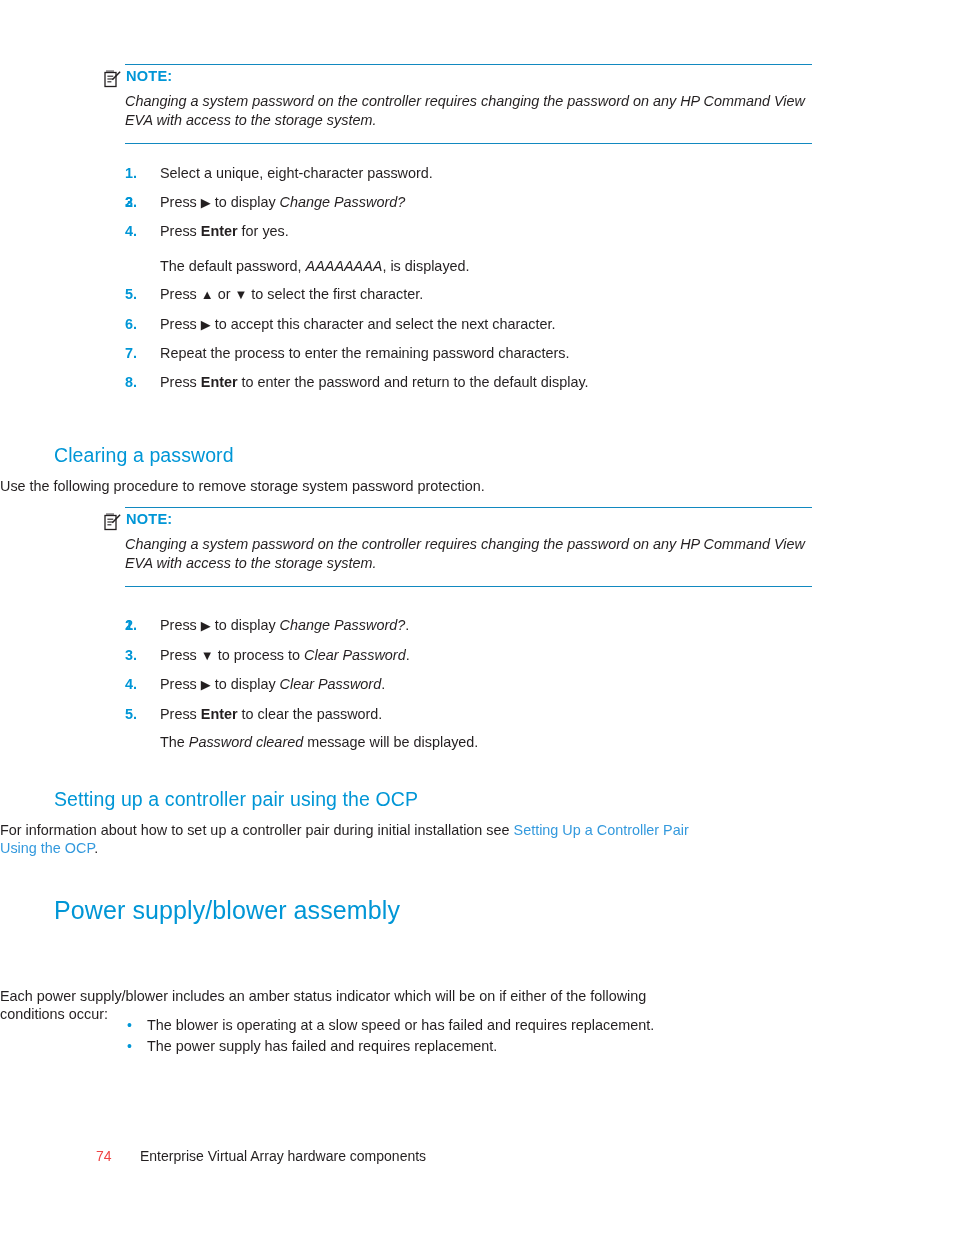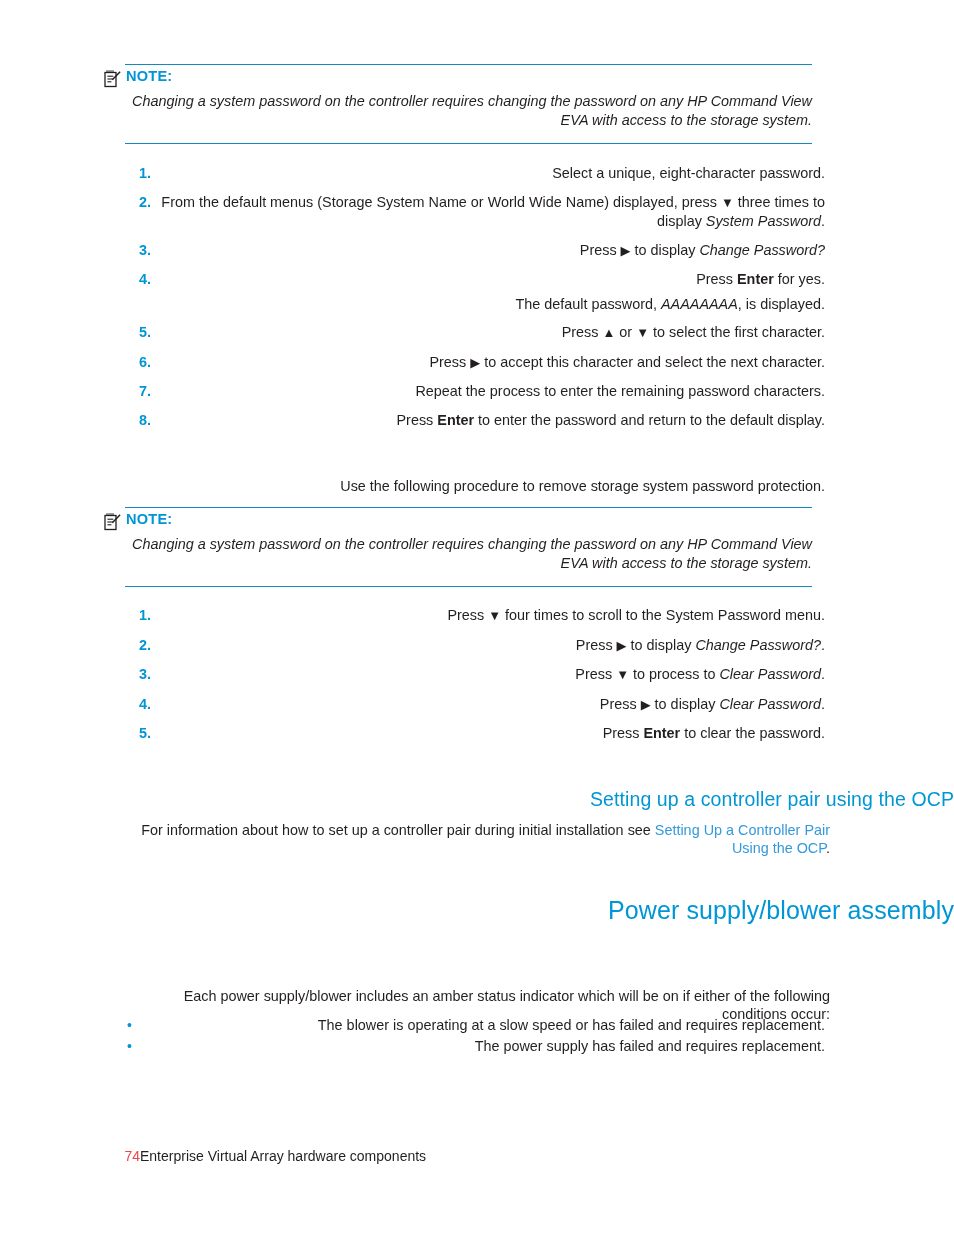--- a/index.html
+++ b/index.html
@@ -13,32 +13,30 @@
     font-family: "Liberation Sans", sans-serif;
     color: #231f20;
     position: relative;
     overflow: hidden;
   }
   .page {
     position: relative;
     width: 954px;
     height: 1235px;
     box-sizing: border-box;
-    text-align: right;
   }
 
   
   .body-text {
     font-size: 14.4px;
     line-height: 18px;
     color: #231f20;
     margin: 0;
   }
   .indent {
-    margin-left: 125px;
     max-width: 700px;
   }
 
   
   .note {
     position: relative;
     margin-left: 104px;
     width: 708px;
   }
   .note-rule {
@@ -202,30 +200,33 @@
         <span class="note-title">NOTE:</span>
       </div>
       <div class="note-body body-text">Changing a system password on the controller requires changing the password on any HP Command View EVA with access to the storage system.</div>
       <div class="note-bottom-rule"></div>
     </div>
   </div>
 
   <div class="blk" style="top:164px;">
     <ol class="steps" id="steps-changing">
         <li><span class="num">1.</span><span><span>Select a unique, eight-character password.</span></span></li>
-        <li><span class="num">2.</span><span><span>From the default menus (Storage System Name or World Wide Name) displayed, press </span><span class="tri">▼</span><span> three times to display </span><em>System Password</em><span>.</span></span></li>
+        <li><span class="num">2.</span></li>
         <li><span class="num">3.</span><span><span>Press </span><span class="tri">▶</span><span> to display </span><em>Change Password?</em></span></li>
-        <li><span class="num">4.</span><span><span>Press </span><span class="bold">Enter</span><span> for yes.</span></span><div style="margin-top: 6px;"><span>The default password, </span><em>AAAAAAAA</em><span>, is displayed.</span></div></li>
+        <li><span class="num">4.</span><span><span>Press </span><span class="bold">Enter</span><span> for yes.</span></span><div style="margin-top: 16px;"><span>The default password, </span><em>AAAAAAAA</em><span>, is displayed.</span></div></li>
         <li><span class="num">5.</span><span><span>Press </span><span class="tri">▲</span><span> or </span><span class="tri">▼</span><span> to select the first character.</span></span></li>
         <li><span class="num">6.</span><span><span>Press </span><span class="tri">▶</span><span> to accept this character and select the next character.</span></span></li>
         <li><span class="num">7.</span><span><span>Repeat the process to enter the remaining password characters.</span></span></li>
         <li><span class="num">8.</span><span><span>Press </span><span class="bold">Enter</span><span> to enter the password and return to the default display.</span></span></li>
       </ol>
   </div>
 
+  <div class="blk" style="top:444px;">
+    <h2 class="h-sub" style="margin-left:54px;">Clearing a password</h2>
+  </div>
   <div class="blk" style="top:477px;">
     <p class="body-text indent">Use the following procedure to remove storage system password protection.</p>
   </div>
 
   <div class="blk" style="top:507px;">
     <div class="note">
       <div class="note-rule"></div>
       <div class="note-head">
         <span class="note-icon">
           <svg width="17" height="19" viewBox="0 0 17 19" xmlns="http://www.w3.org/2000/svg">
@@ -239,25 +240,25 @@
         </span>
         <span class="note-title">NOTE:</span>
       </div>
       <div class="note-body body-text">Changing a system password on the controller requires changing the password on any HP Command View EVA with access to the storage system.</div>
       <div class="note-bottom-rule"></div>
     </div>
   </div>
 
   <div class="blk" style="top:606px;">
     <ol class="steps" id="steps-clearing">
-        <li><span class="num">1.</span><span><span>Press </span><span class="tri">▼</span><span> four times to scroll to the System Password menu.</span></span></li>
+        <li><span class="num">1.</span></li>
         <li><span class="num">2.</span><span><span>Press </span><span class="tri">▶</span><span> to display </span><em>Change Password?</em><span>.</span></span></li>
         <li><span class="num">3.</span><span><span>Press </span><span class="tri">▼</span><span> to process to </span><em>Clear Password</em><span>.</span></span></li>
         <li><span class="num">4.</span><span><span>Press </span><span class="tri">▶</span><span> to display </span><em>Clear Password</em><span>.</span></span></li>
-        <li><span class="num">5.</span><span><span>Press </span><span class="bold">Enter</span><span> to clear the password.</span></span></li>
+        <li><span class="num">5.</span><span><span>Press </span><span class="bold">Enter</span><span> to clear the password.</span></span><div style="margin-top: 10px;"><span>The </span><em>Password cleared</em><span> message will be displayed.</span></div></li>
       </ol>
   </div>
 
   <div class="blk" style="top:788px;">
     <h2 class="h-sub" style="margin-left:54px;">Setting up a controller pair using the OCP</h2>
   </div>
   <div class="blk" style="top:821px;">
     <p class="body-text indent" style="max-width:705px;">
       <span>For information about how to set up a controller pair during initial installation see </span><a class="xref" href="#">Setting Up a Controller Pair Using the OCP</a><span>.</span>
     </p>

